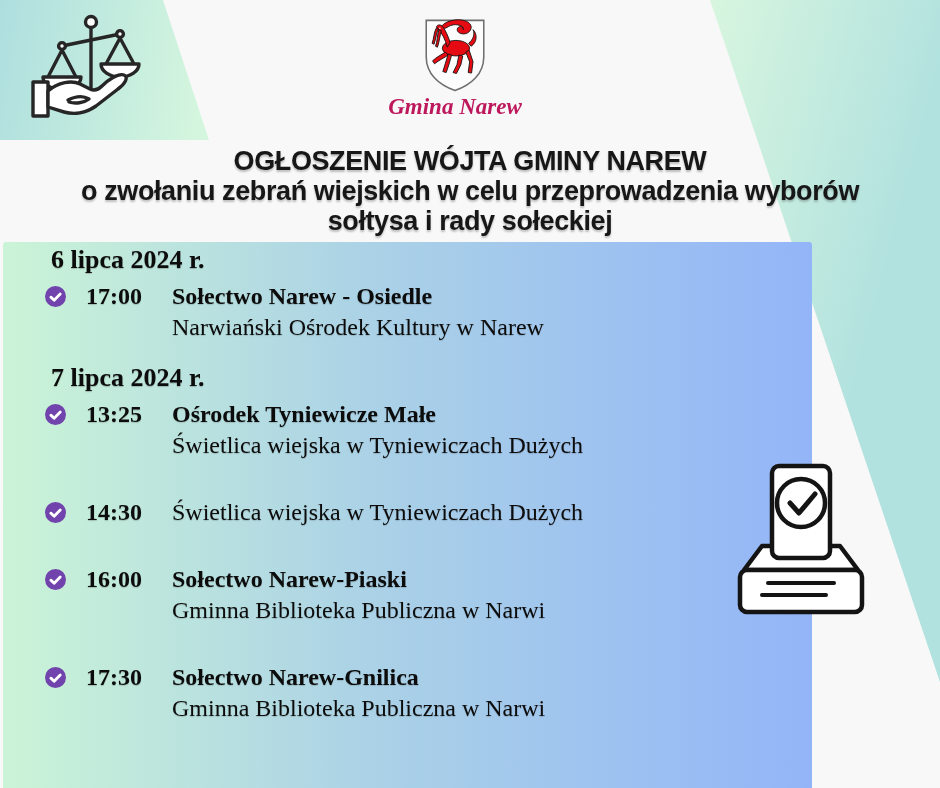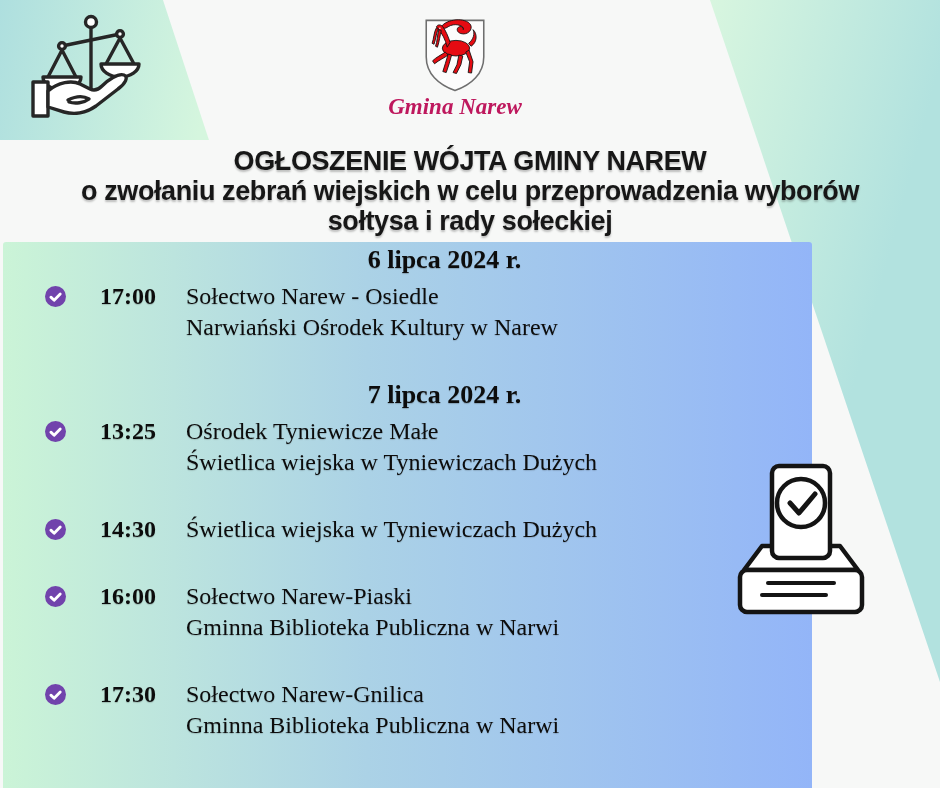--- a/index.html
+++ b/index.html
@@ -21,36 +21,36 @@
   }
   
   .panel{
     position:absolute;left:3px;top:242px;width:809px;height:546px;
     background:linear-gradient(90deg,#cbf4d7 0%,#abd2e6 45%,#93b5f8 100%);
     border-radius:3px 3px 0 0;
     font-family:"Liberation Serif", serif;color:#0c0c0c;
   }
   .panel-inner{padding-top:3px;}
   .date-heading{
-    position:relative;left:37px;width:100%;text-align:center;
+    position:relative;left:48px;width:100%;
     font-size:26px;line-height:30px;font-weight:bold;
     text-shadow:0 1px 1px rgba(30,30,30,.25);
   }
-  .heading-2{margin-top:37px;}
+  .heading-2{margin-top:20px;}
   .meeting-row{display:flex;align-items:flex-start;margin-left:42px;margin-top:36px;}
   .date-heading + .meeting-row{margin-top:6px;}
   .row-check{width:21px;height:21px;flex:none;margin-top:5px;}
   .row-check svg{display:block;width:100%;height:100%;}
   .row-time{
-    flex:none;width:86px;margin-left:34px;
+    flex:none;width:86px;margin-left:20px;
     font-size:24px;line-height:31px;font-weight:bold;
     text-shadow:0 1px 1px rgba(30,30,30,.22);
   }
   .row-texts{font-size:24px;line-height:31px;text-shadow:0 1px 1px rgba(30,30,30,.18);}
-  .row-name{display:block;font-weight:normal;}
+  .row-name{display:block;font-weight:bold;}
   .row-venue{display:block;}
   
   .scales{position:absolute;left:28px;top:12px;width:122px;height:114px;}
   .crest{position:absolute;left:423px;top:16px;width:64px;height:78px;}
   .crest-caption{
     position:absolute;left:385px;top:94px;width:140px;text-align:center;
     font-family:"Liberation Serif", serif;font-style:italic;font-weight:bold;
     font-size:23px;color:#be185d;
   }
   .title{

